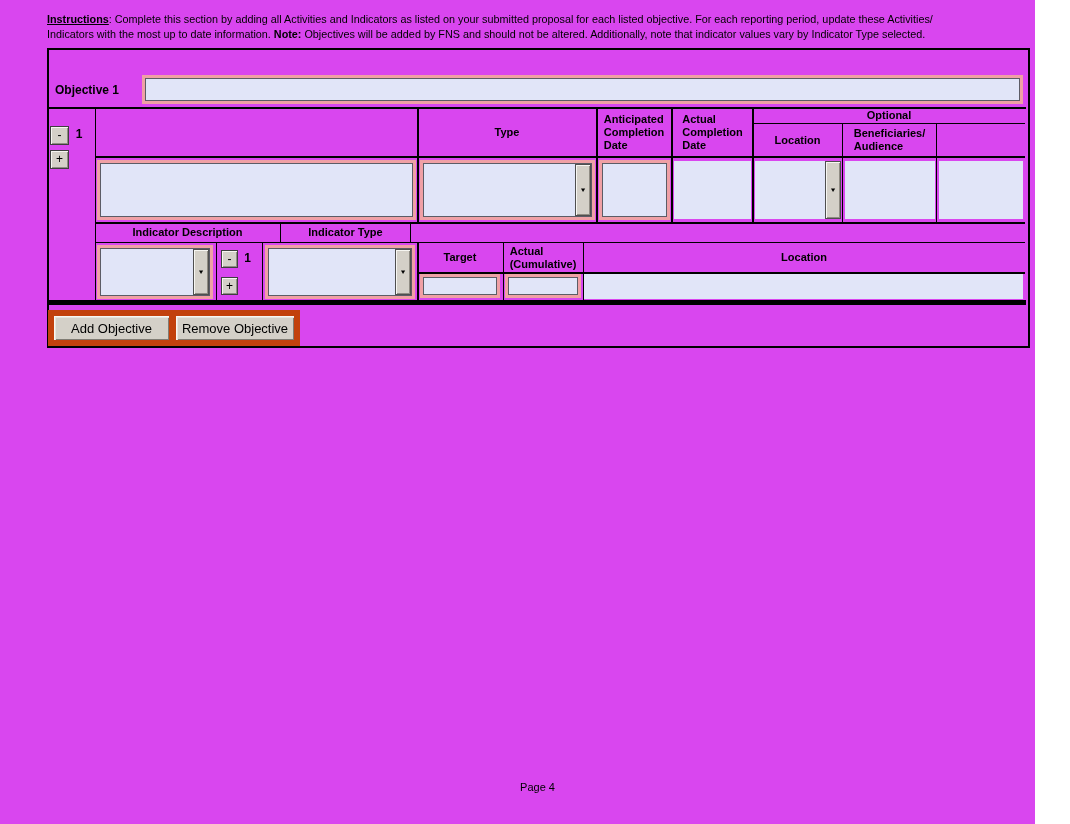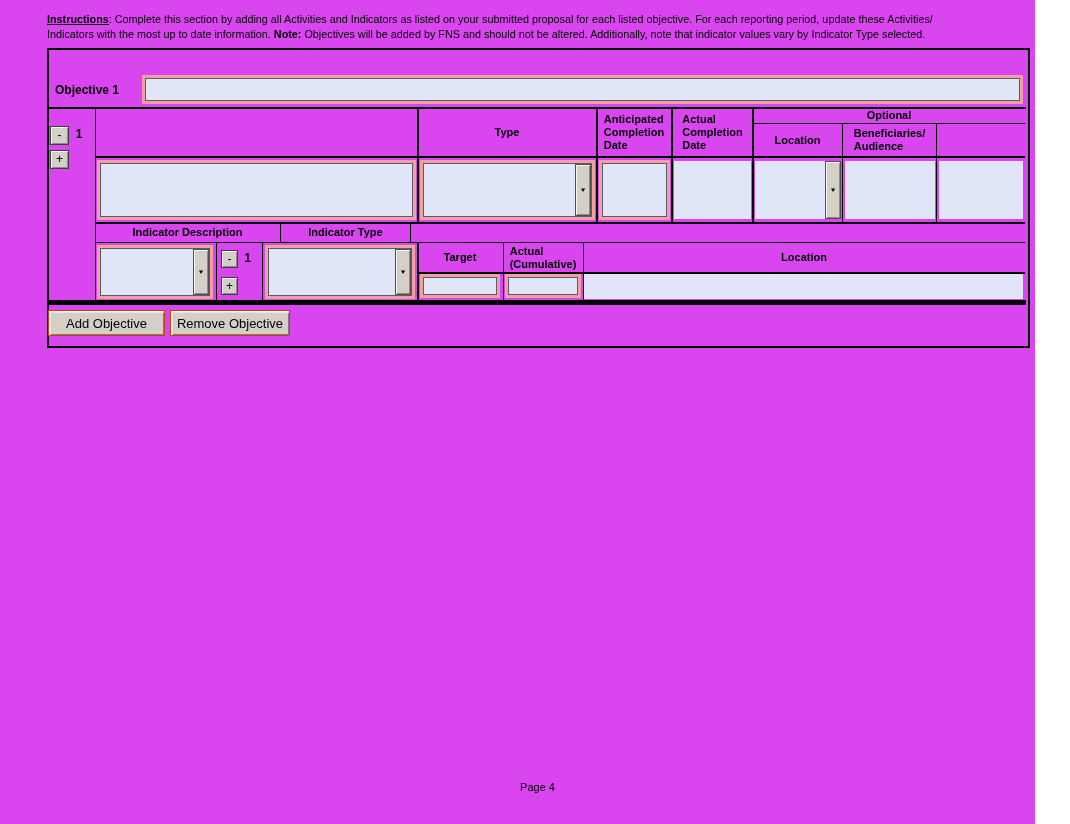--- a/index.html
+++ b/index.html
@@ -30,21 +30,21 @@
   .req .combo-btn{right:1px;top:1px;bottom:1px;}
   .plain .combo-btn{right:0;top:0;bottom:0;}
   
   .mini-btn{position:absolute;background:#d4d0c8;border:1px solid #3f3f3f;
             box-shadow:inset 1px 1px 0 #f7f6f2, inset -1px -1px 0 #8f8b83;
             display:flex;align-items:center;justify-content:center;
             font-size:12px;line-height:1;padding-bottom:1px;cursor:default;}
   .row-num{position:absolute;display:flex;align-items:center;justify-content:center;
            font-weight:bold;font-size:12px;}
   
-  .push-btn{position:absolute;background:#d4d0c8;border:1px solid #c2410c;
+  .push-btn{position:absolute;background:#d4d0c8;border:6px solid #c2410c;
             box-shadow:inset 1px 1px 0 #f7f6f2, inset 2px 2px 0 #e6e4de, inset -1px -1px 0 #807c74;
             display:flex;align-items:center;justify-content:center;font-size:13px;cursor:default;}
   .footer{position:absolute;left:495px;top:781px;width:85px;text-align:center;font-size:11px;}
 </style>
 </head>
 <body>
 
 <div class="page">
 
   <div class="instructions">

